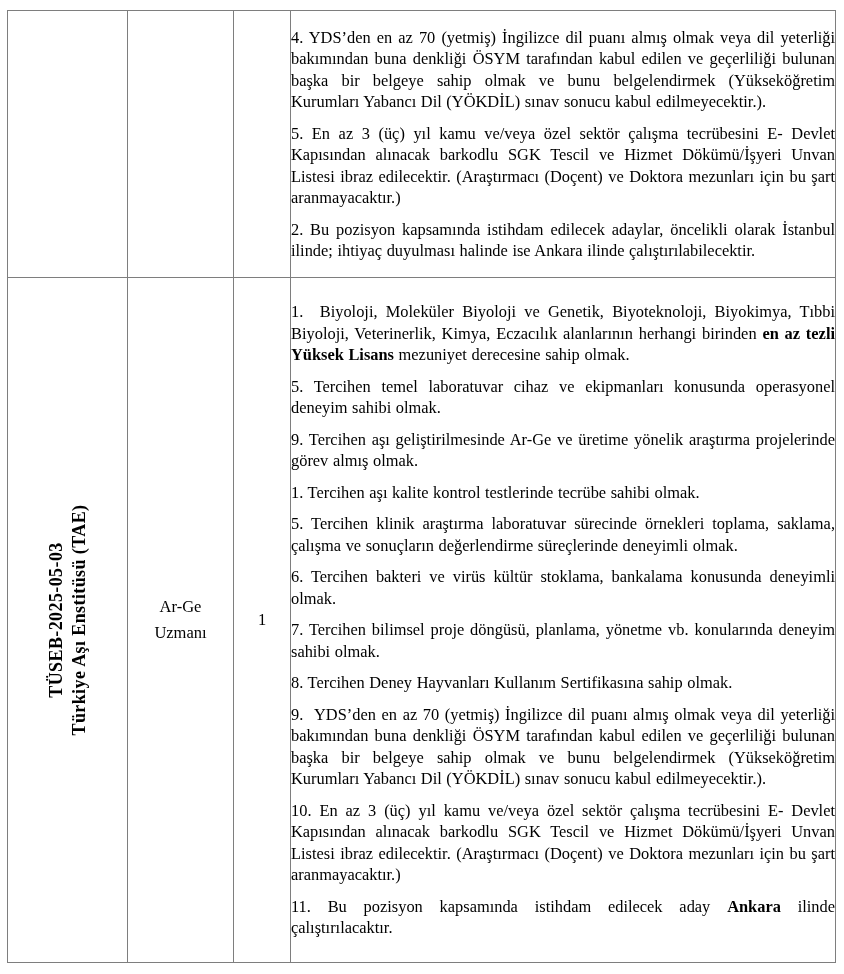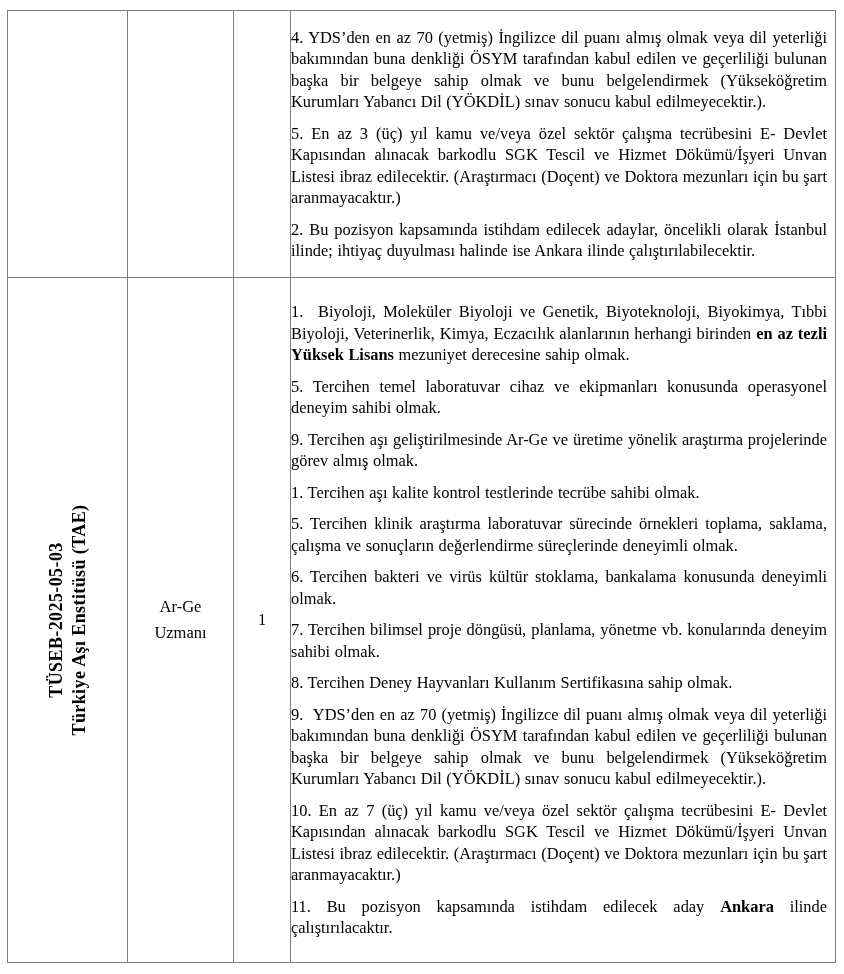--- a/index.html
+++ b/index.html
@@ -31,21 +31,21 @@
   }
   tr.row-cont { height: 267px; }
   tr.row-main { height: 685px; }
 
   td.c-req {
     padding: 4px 7px;
     font-size: 16.4px;
     line-height: 21.5px;
   }
   .req {
-    margin: 0 8px 10px 0;
+    margin: 0 0 10px 0;
     text-align: justify;
     word-spacing: 0.5px;
   }
   .req:last-child { margin-bottom: 0; }
   .req .b { font-weight: bold; }
 
   td.c-inst { position: relative; }
   .vwrap {
     position: absolute;
     left: 50%;
@@ -111,20 +111,20 @@
           <div>
               <p class="req"><span>1.&nbsp; Biyoloji, Moleküler Biyoloji ve Genetik, Biyoteknoloji, Biyokimya, Tıbbi Biyoloji, Veterinerlik, Kimya, Eczacılık alanlarının herhangi birinden </span><span class="b">en az tezli Yüksek Lisans</span><span> mezuniyet derecesine sahip olmak.</span></p>
               <p class="req"><span>5. Tercihen temel laboratuvar cihaz ve ekipmanları konusunda operasyonel deneyim sahibi olmak.</span></p>
               <p class="req"><span>9. Tercihen aşı geliştirilmesinde Ar-Ge ve üretime yönelik araştırma projelerinde görev almış olmak.</span></p>
               <p class="req"><span>1. Tercihen aşı kalite kontrol testlerinde tecrübe sahibi olmak.</span></p>
               <p class="req"><span>5. Tercihen klinik araştırma laboratuvar sürecinde örnekleri toplama, saklama, çalışma ve sonuçların değerlendirme süreçlerinde deneyimli olmak.</span></p>
               <p class="req"><span>6. Tercihen bakteri ve virüs kültür stoklama, bankalama konusunda deneyimli olmak.</span></p>
               <p class="req"><span>7. Tercihen bilimsel proje döngüsü, planlama, yönetme vb. konularında deneyim sahibi olmak.</span></p>
               <p class="req"><span>8. Tercihen Deney Hayvanları Kullanım Sertifikasına sahip olmak.</span></p>
               <p class="req"><span>9.&nbsp; YDS’den en az 70 (yetmiş) İngilizce dil puanı almış olmak veya dil yeterliği bakımından buna denkliği ÖSYM tarafından kabul edilen ve geçerliliği bulunan başka bir belgeye sahip olmak ve bunu belgelendirmek (Yükseköğretim Kurumları Yabancı Dil (YÖKDİL) sınav sonucu kabul edilmeyecektir.).</span></p>
-              <p class="req"><span>10. En az 7 (üç) yıl kamu ve/veya özel sektör çalışma tecrübesini E- Devlet Kapısından alınacak barkodlu SGK Tescil ve Hizmet Dökümü/İşyeri Unvan Listesi ibraz edilecektir. (Araştırmacı (Doçent) ve Doktora mezunları için bu şart aranmayacaktır.)</span></p>
+              <p class="req"><span>10. En az 3 (üç) yıl kamu ve/veya özel sektör çalışma tecrübesini E- Devlet Kapısından alınacak barkodlu SGK Tescil ve Hizmet Dökümü/İşyeri Unvan Listesi ibraz edilecektir. (Araştırmacı (Doçent) ve Doktora mezunları için bu şart aranmayacaktır.)</span></p>
               <p class="req"><span>11. Bu pozisyon kapsamında istihdam edilecek aday </span><span class="b">Ankara</span><span> ilinde çalıştırılacaktır.</span></p>
             </div>
         </td>
       </tr>
     </tbody>
   </table>
 </div>
 
 </body></html>

